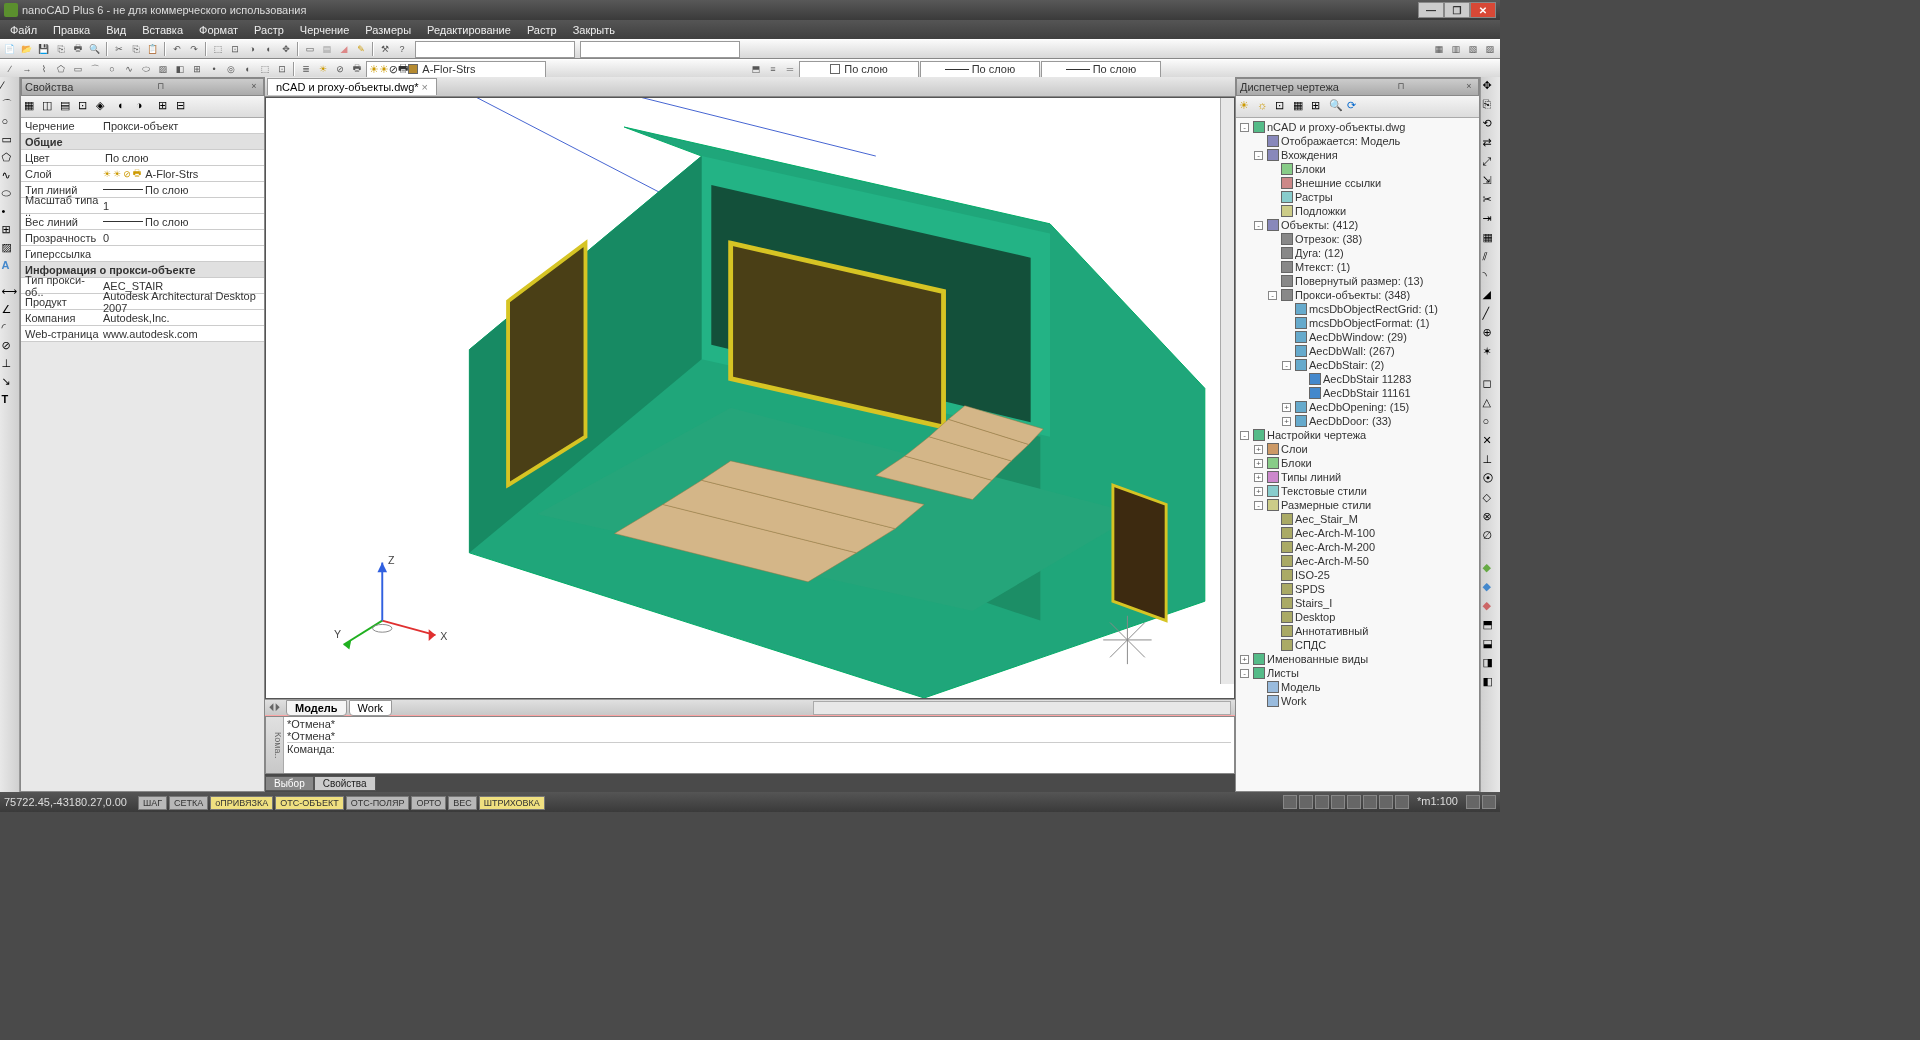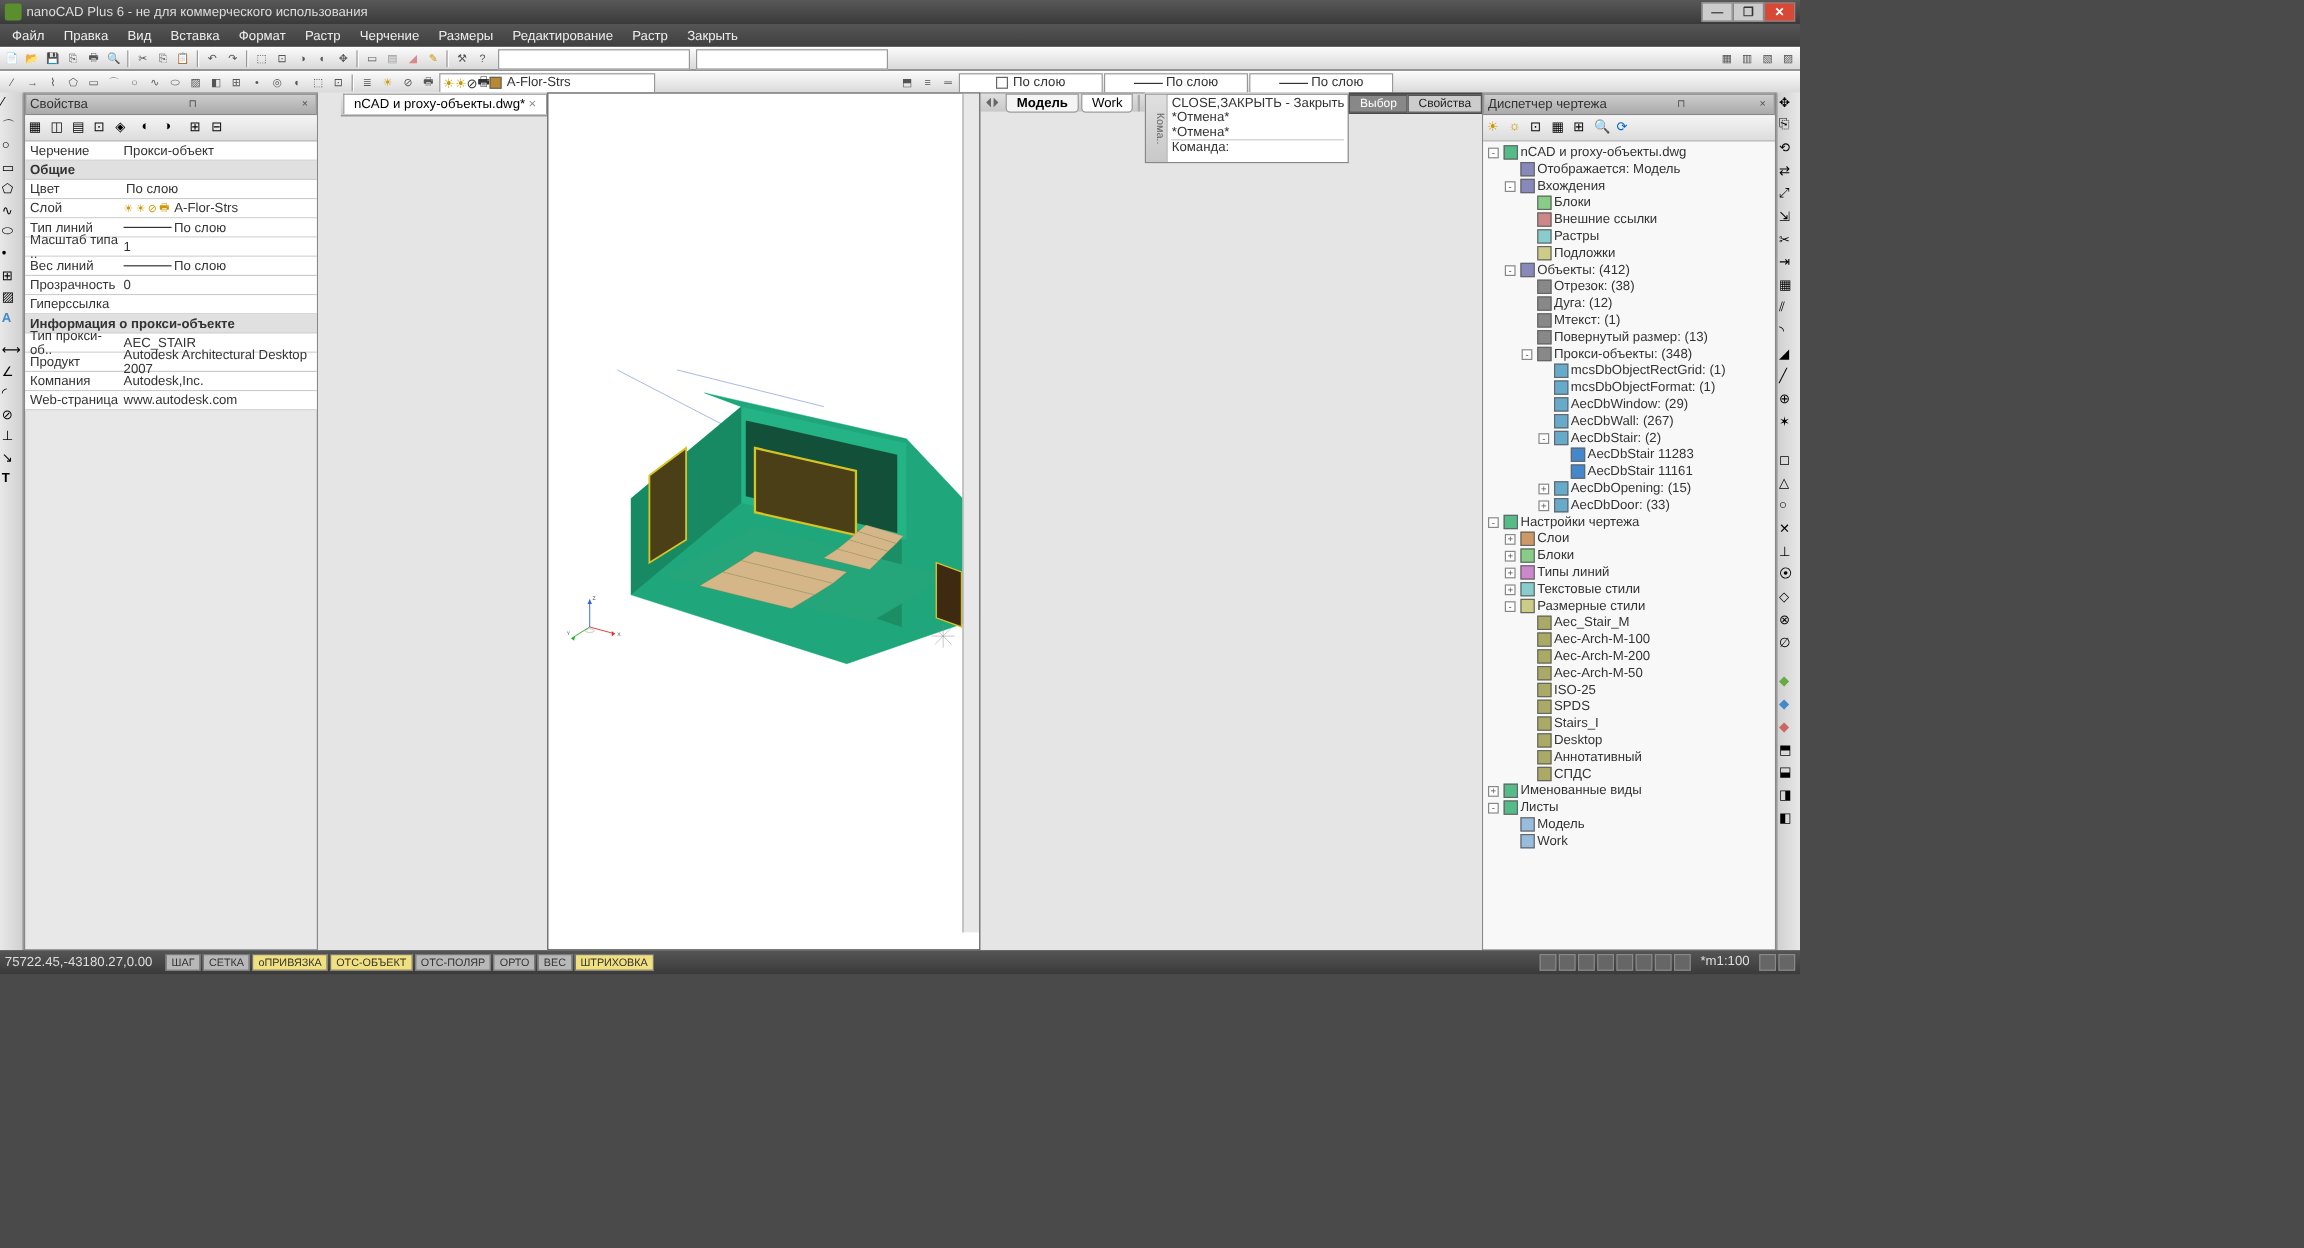--- a/index.html
+++ b/index.html
@@ -23,21 +23,21 @@
 .left-tb .tb, .right-tb .tb { width:16px; height:16px; }
 .panel-head { height:18px; background:linear-gradient(to bottom,#ccc,#aaa); border:1px solid #888; display:flex; align-items:center; padding:0 3px; color:#333; font-weight:normal;}
 .panel-head .pbtn { margin-left:auto; width:12px; height:12px; font-size:9px; color:#555; text-align:center;}
 .prop-panel { width:245px; background:#e8e8e8; border:1px solid #888; display:flex; flex-direction:column; }
 .prop-tools { height:22px; background:linear-gradient(to bottom,#f5f5f5,#dcdcdc); border-bottom:1px solid #aaa; display:flex; align-items:center; padding:0 2px; gap:0px;}
 .prop-tools .tb { width:18px; height:18px; border:1px solid transparent;}
 .prop-row { display:flex; height:16px; border-bottom:1px solid #ccc; background:#fff; align-items:center; font-size:10px;}
 .prop-row.hdr { background:#e0e0e0; font-weight:bold; color:#333;}
 .prop-row .k { width:80px; padding-left:4px; color:#333;}
 .prop-row .v { flex:1; padding-left:2px; color:#333; display:flex; align-items:center; gap:2px;}
-.center { flex:1; display:flex; flex-direction:row; background:#e5e5e5; position:relative;padding-left:19px;}
+.center { flex:1; display:flex; flex-direction:column; background:#fca5a5; position:relative;}
 .doctab { height:20px; background:linear-gradient(to bottom,#e8e8e8,#c8c8c8); border-bottom:1px solid #888; display:flex; align-items:center;}
 .doctab .tab { padding:2px 8px; background:#fff; border:1px solid #999; border-bottom:none; font-size:10px; margin-left:2px;}
 .canvas { flex:1; background:#fff; border:1px solid #555; position:relative; overflow:hidden;}
 .btmtabs { height:16px; background:linear-gradient(to bottom,#e0e0e0,#c8c8c8); display:flex; align-items:center; font-size:10px; border-top:1px solid #999;}
 .btmtabs .bt { padding:1px 8px; border:1px solid #999; border-radius:0 0 4px 4px; margin-left:2px; background:#fff;}
 .btmtabs .bt.active { background:#f5f5f5; font-weight:bold;}
 .scrolltrack { height:14px; background:#e8e8e8; border:1px solid #aaa;}
 .cmdpanel { height:58px; background:#fff; border:1px solid #888; margin-top:1px; display:flex;}
 .cmdpanel .side { width:18px; background:linear-gradient(to bottom,#e0e0e0,#c8c8c8); writing-mode:vertical-rl; text-align:center; font-size:9px; color:#666; border-right:1px solid #aaa;}
 .cmdpanel .lines { flex:1; padding:1px 3px; font-family:Consolas,monospace; font-size:10px; color:#333; line-height:12px; overflow:hidden;}
@@ -363,21 +363,20 @@
     <div class="btmtabs">
       <span style="padding:0 4px;color:#666">⏴⏵</span>
       <span class="bt active">Модель</span>
       <span class="bt">Work</span>
       <span style="flex:1"></span>
       <div class="scrolltrack" style="flex:1;margin:0 4px"></div>
     </div>
     <div class="cmdpanel">
       <div class="side">Кома..</div>
       <div class="lines" id="cmdlines">
-          <div>CLOSE,ЗАКРЫТЬ - Закрыть</div>
           <div>*Отмена*</div>
           <div>*Отмена*</div>
           <div style="border-top: 1px solid rgb(204, 204, 204);">Команда:</div>
         </div>
     </div>
     <div class="bottab">
       <span>Выбор</span>
       <span class="a">Свойства</span>
     </div>
   </div>

